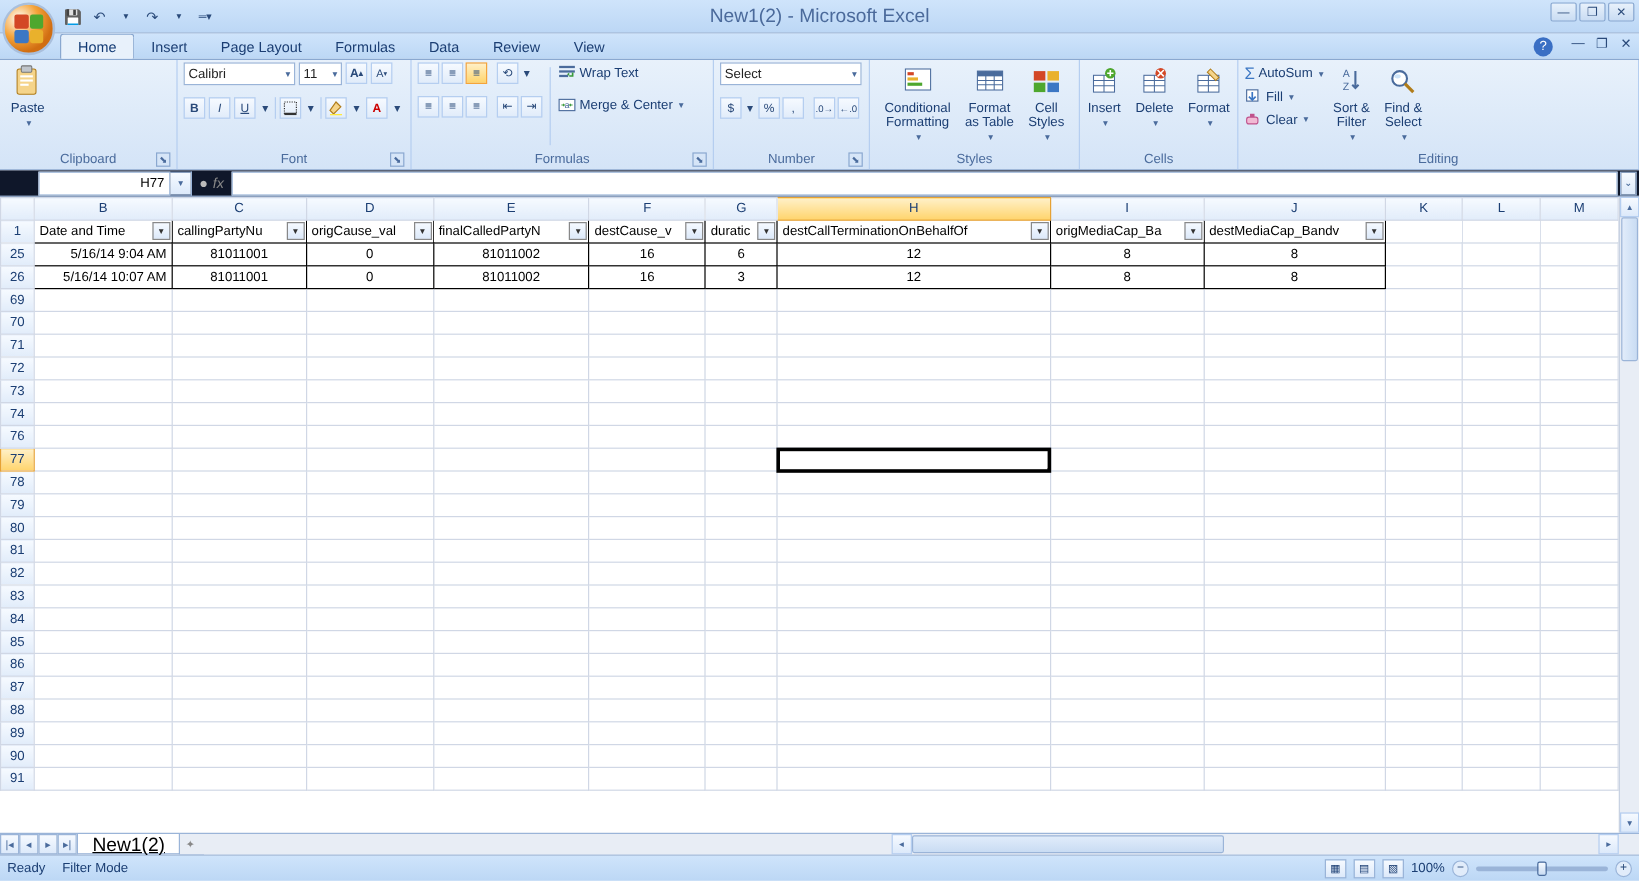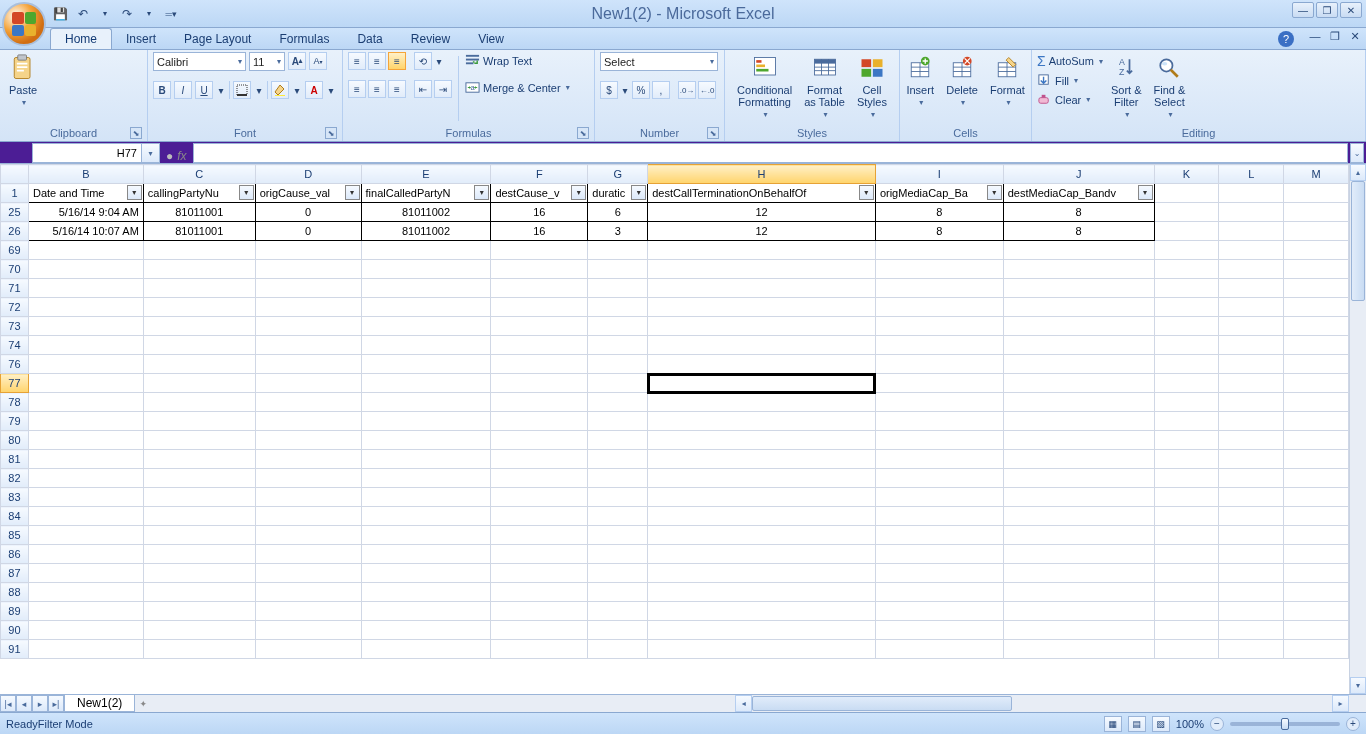--- a/index.html
+++ b/index.html
@@ -150,23 +150,23 @@
   background: linear-gradient(#f6faff,#e1ecfa);
   display: flex; align-items: center; justify-content: center;
   font-size: 10px; color: #2a4a7a;
 }
 .icon-cell.sel { border-color: #f5a43a; background: linear-gradient(#fff0c7,#ffd46b);}
 
 svg { display: block; }
 
 
 .formula-bar {
-  height: 22px; background: #4c1d95;
+  height: 22px; background: #0f172a;
   border-bottom: 1px solid #9ab4d8;
-  display: flex; align-items: flex-end;
+  display: flex; align-items: center;
 }
 .name-box {
   width: 110px; height: 20px; margin-left: 32px;
   background: #fff; border: 1px solid #9ab4d8;
   display: flex; align-items: center; padding: 0 4px;
   font-size: 11px;
   justify-content: flex-end;
 }
 .name-box-dd {
   width: 18px; height: 20px;
@@ -284,22 +284,23 @@
   border: 1px solid #9ab4d8;
   background: linear-gradient(#f6faff,#dce9fa);
   font-size: 9px; color: #4a6b9c;
   display: flex; align-items: center; justify-content: center;
 }
 .sheet-tab {
   padding: 1px 12px;
   background: #fff;
   border: 1px solid #9ab4d8;
   border-top: none;
-  font-size: 12px;
+  font-size: 16px;
   position: relative;
+  text-decoration: underline;
 }
 .sheet-tab::before, .sheet-tab::after {
   content: "";
   position: absolute; top: 0; width: 0; height: 0;
 }
 .hscroll {
   flex: 1; position: relative;
   background: #e8edf5;
   margin-left: 4px;
   display: flex; align-items: center;
@@ -319,21 +320,21 @@
 }
 
 
 .statusbar {
   height: 22px;
   background: linear-gradient(#cfe4fb,#bcd7f5);
   border-top: 1px solid #8aa8d0;
   display: flex; align-items: center;
   padding: 0 6px;
   font-size: 11px; color: #1b3e73;
-  gap: 0;
+  gap: 14px;
 }
 .statusbar .right { margin-left: auto; display: flex; align-items: center; gap: 6px; }
 .view-btn { width: 18px; height: 16px; border: 1px solid #9ab4d8; background: linear-gradient(#f6faff,#dce9fa); display: flex; align-items: center; justify-content: center; font-size: 9px;}
 .zoom-slider {
   width: 110px; height: 4px; background: #9ab4d8; position: relative; border-radius: 2px;
 }
 .zoom-slider .knob {
   position: absolute; left: 50%; top: -4px;
   width: 8px; height: 12px; background: linear-gradient(#f6faff,#c9dcf3);
   border: 1px solid #4a6b9c; border-radius: 2px;

